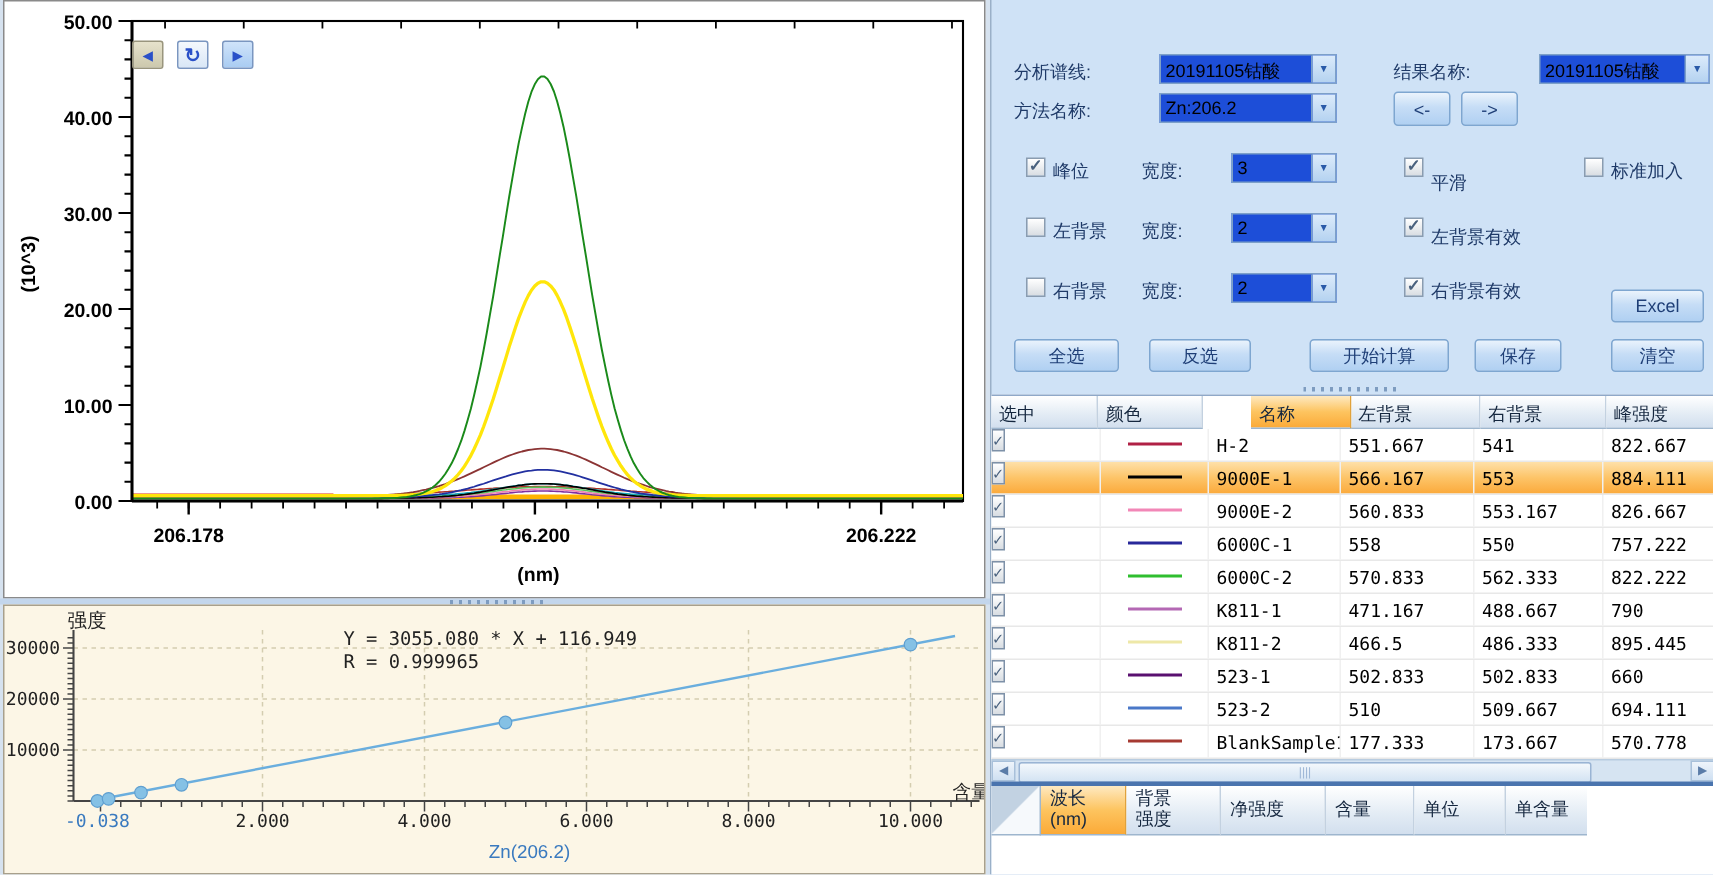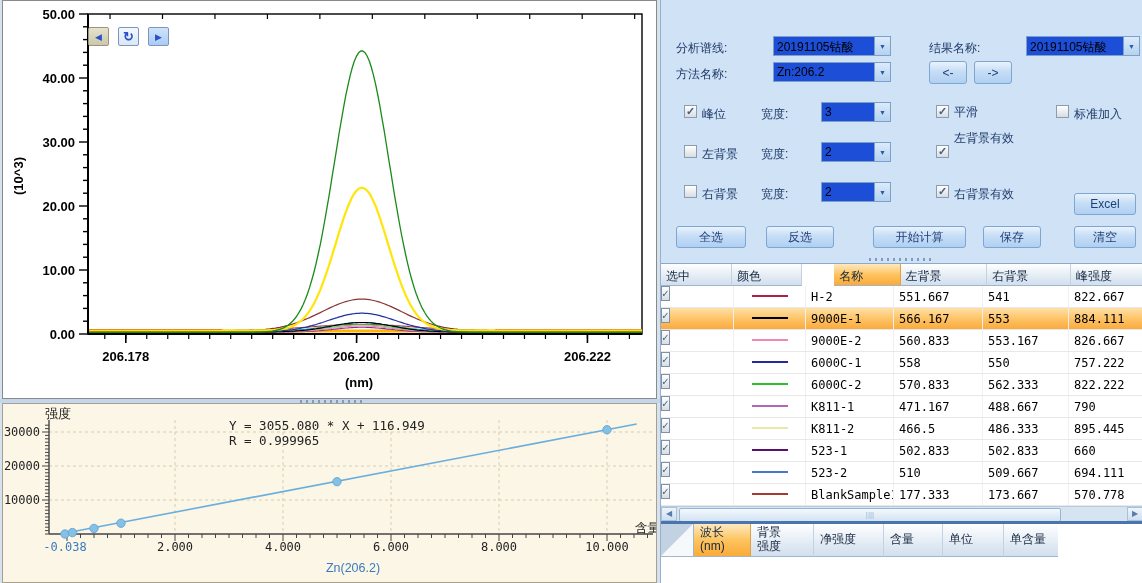--- a/index.html
+++ b/index.html
@@ -320,33 +320,33 @@
     <button class="btn" style="left:313px;top:61px;width:38px;height:23px;">-&gt;</button>
 
     <span class="cb checked" style="left:23px;top:105px;"></span>
     <div class="flabel" style="left:41px;top:106px;">峰位</div>
     <div class="flabel" style="left:100px;top:106px;">宽度:</div>
     <div class="combo" style="left:160px;top:102px;width:70px;">
       <span class="combo-text">3</span>
       <span class="combo-btn">▼</span>
     </div>
     <span class="cb checked" style="left:275px;top:105px;"></span>
-    <div class="flabel" style="left:293px;top:104px;">平滑</div>
+    <div class="flabel" style="left:293px;top:114px;">平滑</div>
     <span class="cb" style="left:395px;top:105px;"></span>
     <div class="flabel" style="left:413px;top:106px;">标准加入</div>
 
     <span class="cb" style="left:23px;top:145px;"></span>
     <div class="flabel" style="left:41px;top:146px;">左背景</div>
     <div class="flabel" style="left:100px;top:146px;">宽度:</div>
     <div class="combo" style="left:160px;top:142px;width:70px;">
       <span class="combo-text">2</span>
       <span class="combo-btn">▼</span>
     </div>
     <span class="cb checked" style="left:275px;top:145px;"></span>
-    <div class="flabel" style="left:293px;top:130px;">左背景有效</div>
+    <div class="flabel" style="left:293px;top:150px;">左背景有效</div>
 
     <span class="cb" style="left:23px;top:185px;"></span>
     <div class="flabel" style="left:41px;top:186px;">右背景</div>
     <div class="flabel" style="left:100px;top:186px;">宽度:</div>
     <div class="combo" style="left:160px;top:182px;width:70px;">
       <span class="combo-text">2</span>
       <span class="combo-btn">▼</span>
     </div>
     <span class="cb checked" style="left:275px;top:185px;"></span>
     <div class="flabel" style="left:293px;top:186px;">右背景有效</div>

